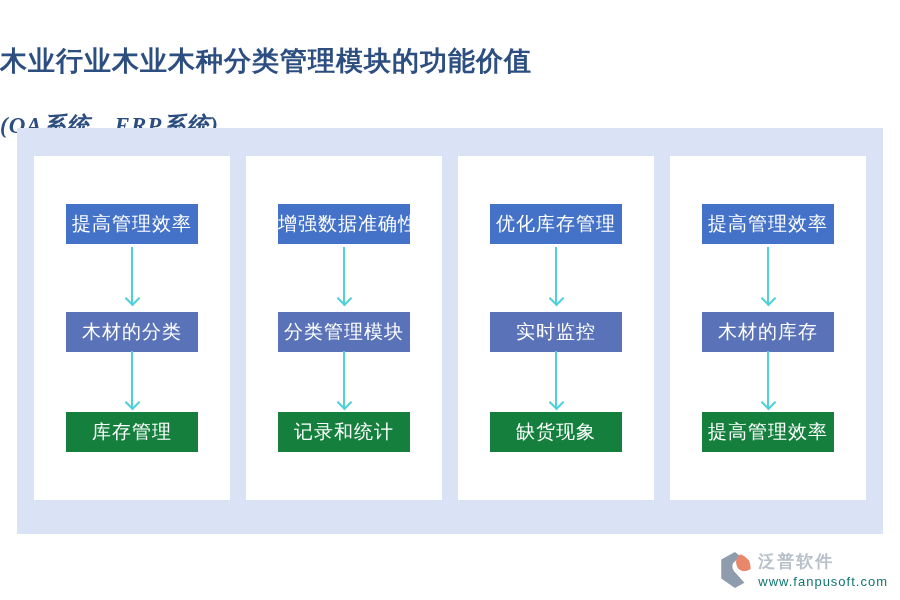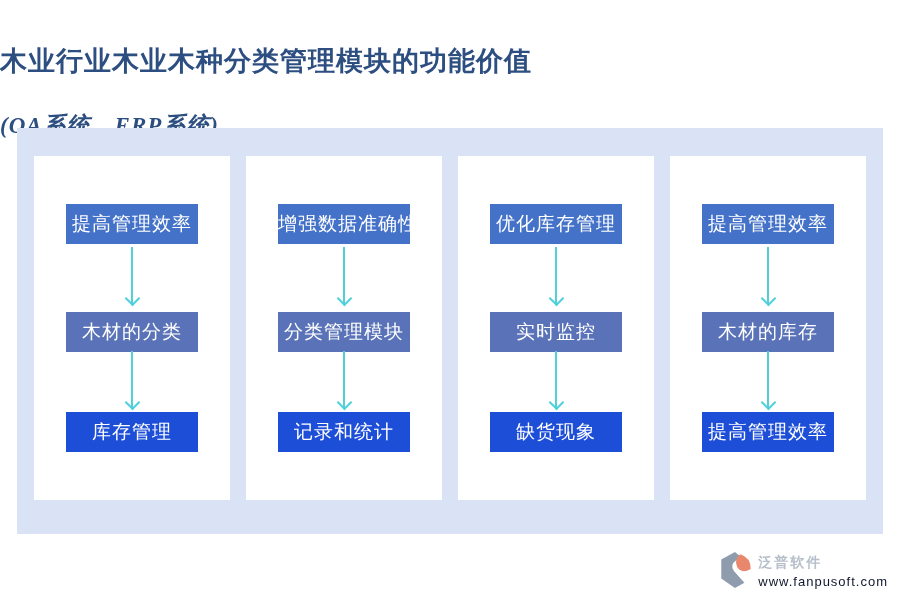--- a/index.html
+++ b/index.html
@@ -40,21 +40,21 @@
   }
   .flow-box {
     position: absolute; left: 50%; transform: translateX(-50%);
     width: 132px; height: 40px;
     color: #ffffff; font-size: 19px; line-height: 40px;
     text-align: center; letter-spacing: 1px;
     white-space: nowrap;
   }
   .row1 { top: 48px;  background: #4472c8; }
   .row2 { top: 156px; background: #5a73b8; }
-  .row3 { top: 256px; background: #1d4ed8; }
+  .row3 { top: 256px; background: #15803d; }
 
   .arrow {
     position: absolute; left: calc(50% - 1px);
     width: 2px; background: #4fd0da;
   }
   .arrow-1 { top: 91px;  height: 57px; }
   .arrow-2 { top: 195px; height: 57px; }
   .arrow::after {
     content: ""; position: absolute; bottom: 0px; left: -4px;
     width: 9px; height: 9px;
@@ -62,26 +62,26 @@
     transform: rotate(-45deg);
   }
 
   
   .logo {
     position: absolute; right: 12px; bottom: 10px;
     display: flex; align-items: flex-start; gap: 4px;
   }
   .logo-text { text-align: left; }
   .logo-name {
-    font-size: 14px; line-height: 24px; font-weight: bold;
+    font-size: 17px; line-height: 24px; font-weight: bold;
     color: #b6bfca; letter-spacing: 2px;
     font-family: "Liberation Sans", sans-serif;
   }
   .logo-url {
-    font-size: 13px; line-height: 15px; color: #0f172a;
+    font-size: 13px; line-height: 15px; color: #0f766e;
     letter-spacing: 1px;
     font-family: "Liberation Sans", sans-serif;
   }
 </style>
 </head>
 <body>
 
 <div class="page">
 
   <div class="title-block">

